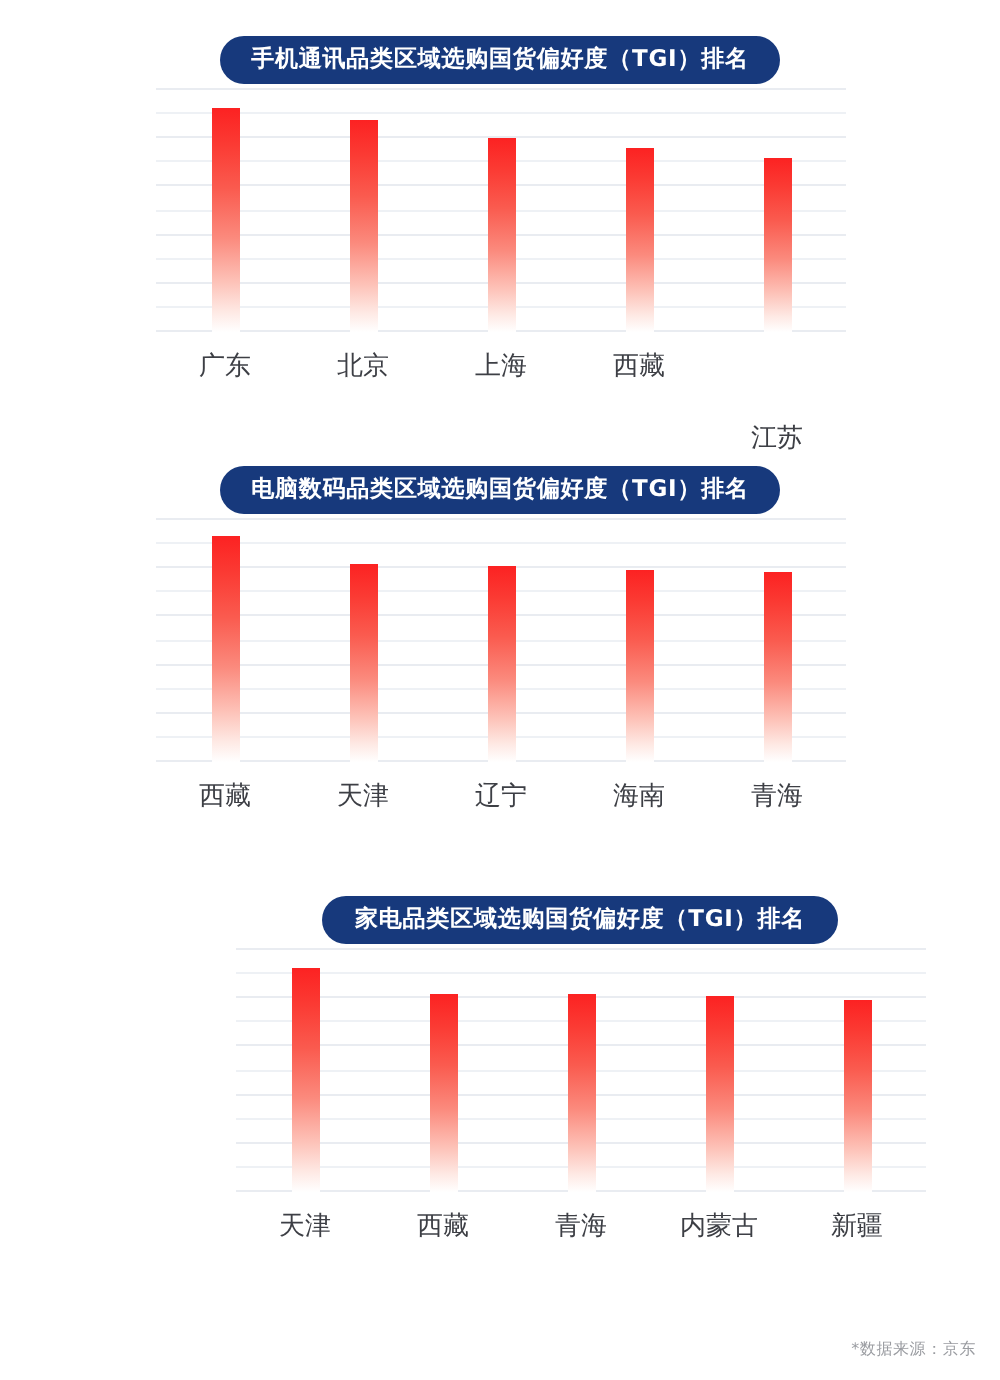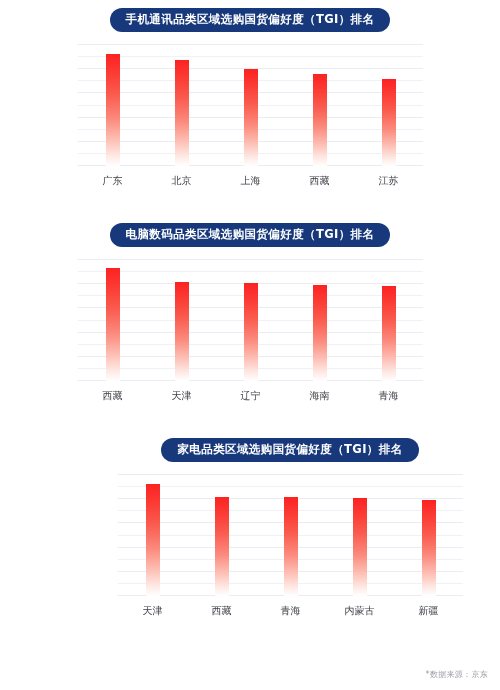--- a/index.html
+++ b/index.html
@@ -10,21 +10,21 @@
     overflow:hidden;
     position:relative;
   }
   .page{position:relative;width:500px;height:690px;}
 
   .section{position:absolute;left:0;width:500px;}
   #sec-0{top:8px;}
   #sec-1{top:223px;}
   #sec-2{top:438px;padding-left:40px;}
 
-  .title-row{width:100%;display:flex;justify-content:center;align-items:flex-start;height:34px;}
+  .title-row{width:100%;display:flex;justify-content:center;align-items:flex-end;height:34px;}
   .title-pill{
     display:inline-block;
     background:#17397c;
     color:#ffffff;
     font-size:11.5px;
     font-weight:bold;
     letter-spacing:0.4px;
     padding:5px 16px 6px 16px;
     border-radius:13px;
     line-height:13px;
@@ -42,21 +42,21 @@
     bottom:0;
     width:14px;
     background:linear-gradient(to bottom,#fc2222 0%,#fb3a33 16%,#fa5b4f 36%,#fb8a7d 58%,#fdc3b9 78%,#fee9e4 91%,#ffffff 100%);
   }
 
   .xlabels{position:relative;margin:0 auto;width:345px;height:20px;}
   .xlabel{
     position:absolute;
     top:6px;
     text-align:left;
-    font-size:10px;
+    font-size:13px;
     color:#3d3f45;
     white-space:nowrap;
     transform:translateX(-50%);
   }
 
   .footnote{
     position:absolute;
     right:12px;
     bottom:10px;
     font-size:8px;
@@ -95,21 +95,21 @@
           <div class="bar" title="上海: 107" style="left: 166px; height: 97px;"></div>
           <div class="bar" title="西藏: 102" style="left: 235px; height: 92px;"></div>
           <div class="bar" title="江苏: 96" style="left: 304px; height: 87px;"></div>
         </div>
     </div>
     <div class="xlabels">
         <div class="xlabel" style="left: 35px;">广东</div>
         <div class="xlabel" style="left: 104px;">北京</div>
         <div class="xlabel" style="left: 173px;">上海</div>
         <div class="xlabel" style="left: 242px;">西藏</div>
-        <div class="xlabel" style="left: 311px;">江苏</div>
+        <div class="xlabel" style="left: 311px; margin-top: 36px;">江苏</div>
       </div>
   </div>
 
   <div class="section" id="sec-1">
     <div class="title-row">
       <span class="title-pill">电脑数码品类区域选购国货偏好度（TGI）排名</span>
     </div>
     <div class="plot-wrap">
       <div class="grid">
           <div class="gridline" style="top: 0px;"></div>

